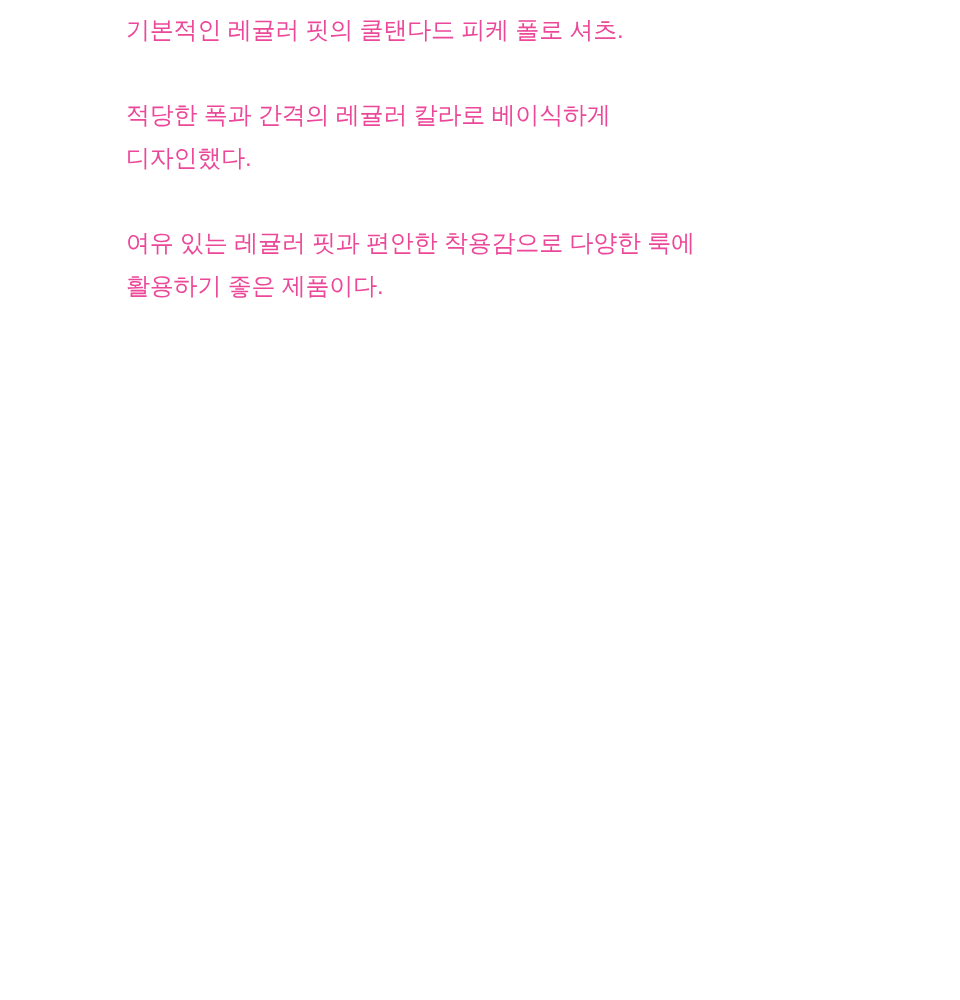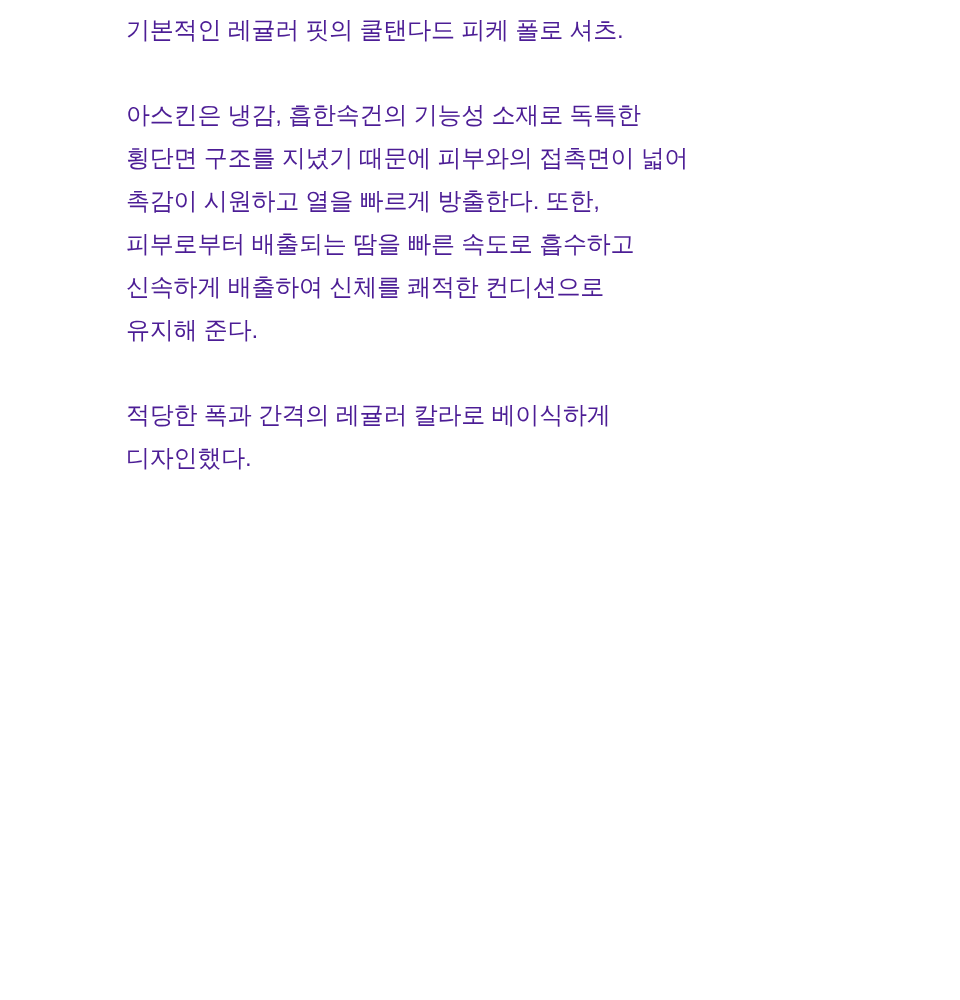--- a/index.html
+++ b/index.html
@@ -24,39 +24,35 @@
   .desc-block {
     margin: 0;
     padding: 0;
   }
   .para {
     margin: 0 0 42px 0;
     font-size: 24px;
     line-height: 43px;
     font-weight: 400;
     letter-spacing: -0.2px;
-    color: #4c1d95;
+    color: #ec4899;
     white-space: pre-line;
     word-break: keep-all;
   }
   .para:first-child {
     margin-top: 8px;
   }
   .para:last-child {
     margin-bottom: 0;
   }
 </style>
 </head>
 <body>
 
 <div class="page">
   <div class="desc-block">
     <p class="para">기본적인 레귤러 핏의 쿨탠다드 피케 폴로 셔츠.</p>
-    <p class="para">아스킨은 냉감, 흡한속건의 기능성 소재로 독특한
-횡단면 구조를 지녔기 때문에 피부와의 접촉면이 넓어
-촉감이 시원하고 열을 빠르게 방출한다. 또한,
-피부로부터 배출되는 땀을 빠른 속도로 흡수하고
-신속하게 배출하여 신체를 쾌적한 컨디션으로
-유지해 준다.</p>
     <p class="para">적당한 폭과 간격의 레귤러 칼라로 베이식하게
 디자인했다.</p>
+    <p class="para">여유 있는 레귤러 핏과 편안한 착용감으로 다양한 룩에
+활용하기 좋은 제품이다.</p>
   </div>
 </div>
 
 </body></html>

